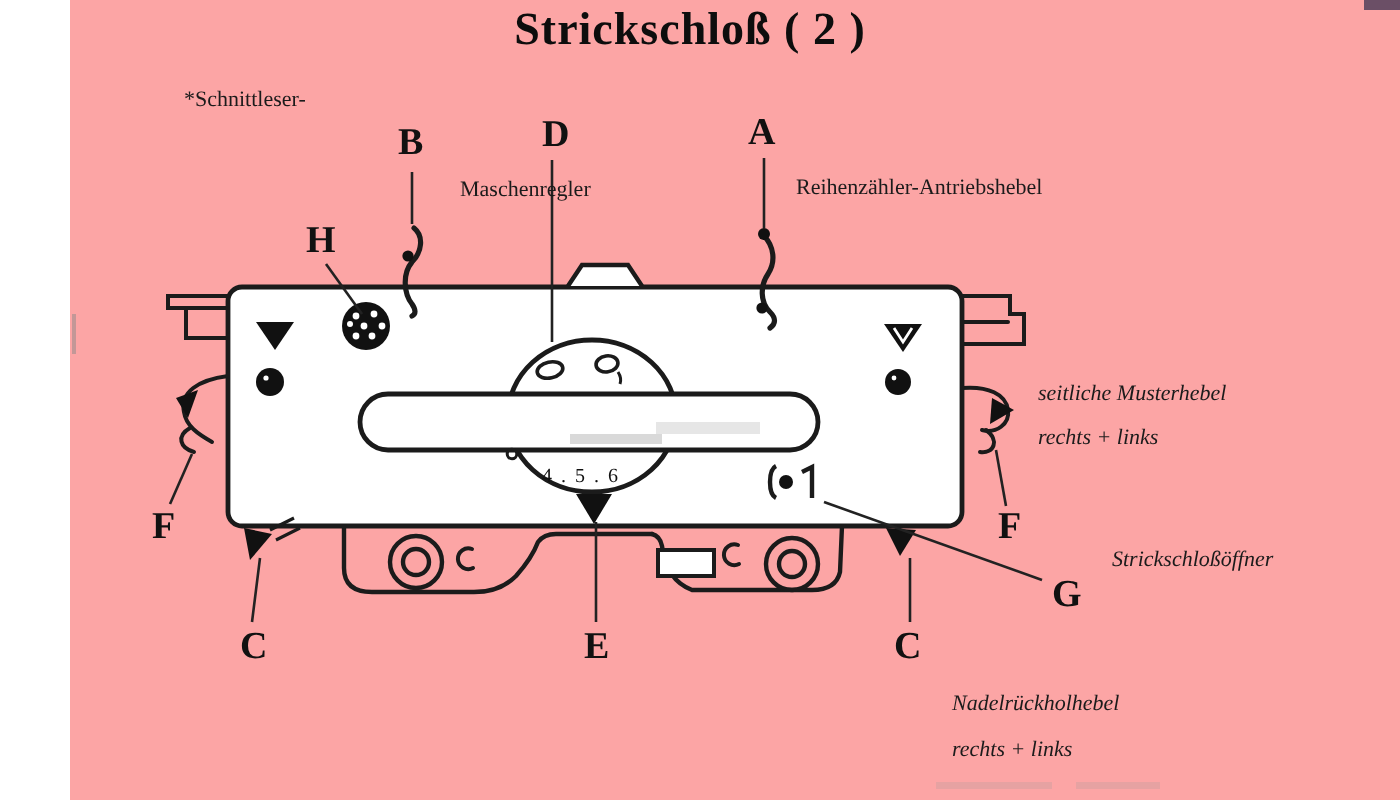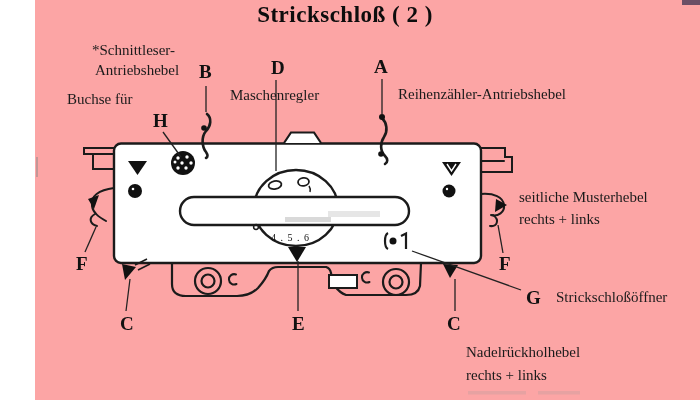--- a/index.html
+++ b/index.html
@@ -1,18 +1,18 @@
 <!DOCTYPE html>
 <html><head>
 <meta charset="utf-8">
 <style>
   html,body{margin:0;padding:0;background:#ffffff;overflow:hidden;}
   #stage{position:relative;width:700px;height:400px;background:#fca5a5;
          font-family:"Liberation Serif","DejaVu Serif",serif;color:#151515;margin-left:35px;}
-  .lbl{position:absolute;font-size:15px;line-height:20px;white-space:nowrap;color:#1b1b1b;}
+  .lbl{position:absolute;font-size:11px;line-height:20px;white-space:nowrap;color:#1b1b1b;}
   .lbl span{display:block;}
   .letter{position:absolute;font-size:19px;font-weight:bold;color:#111;white-space:nowrap;}
   #title{position:absolute;left:170px;top:2px;width:280px;text-align:center;
          font-size:23px;font-weight:bold;letter-spacing:.5px;color:#0d0d0d;}
   #corner-bar{position:absolute;left:647px;top:0;width:53px;height:5px;background:#6b4f66;}
   svg{position:absolute;left:0;top:0;}
 </style>
 </head>
 <body>
 
@@ -113,40 +113,38 @@
       <path d="M468,253 L463,225"></path>
       <path d="M91,311 L95,279"></path>
       <path d="M420,311 L420,279"></path>
       <path d="M263,311 V261"></path>
       <path d="M377,251 L486,290"></path>
     </g>
   </svg>
 
   <div class="lbl" style="left:57px;top:40px;">
     <span>*Schnittleser-</span>
-    <span style="padding-left:3px;">Antriebshebel</span>
   </div>
 
   <div class="lbl" style="left:32px;top:89px;line-height:21px;">
-    <span>Buchse für</span>
   </div>
 
   <div class="lbl" style="left:363px;top:84px;">Reihenzähler-Antriebshebel</div>
 
   <div class="lbl" style="left:195px;top:85px;">Maschenregler</div>
 
-  <div class="lbl" style="left:484px;top:186px;line-height:22px;">
+  <div class="lbl" style="left:484px;top:186px;line-height:22px;font-style:italic;">
     <span>seitliche Musterhebel</span>
     <span>rechts + links</span>
   </div>
 
-  <div class="lbl" style="left:521px;top:287px;">Strickschloßöffner</div>
+  <div class="lbl" style="left:521px;top:270px;font-style:italic;">Strickschloßöffner</div>
 
 
-  <div class="lbl" style="left:431px;top:341px;line-height:23px;">
+  <div class="lbl" style="left:441px;top:341px;line-height:23px;font-style:italic;">
     <span>Nadelrückholhebel</span>
     <span>rechts + links</span>
   </div>
 
   <div class="letter" style="left:339px;top:56px;">A</div>
   <div class="letter" style="left:164px;top:61px;">B</div>
   <div class="letter" style="left:236px;top:57px;">D</div>
   <div class="letter" style="left:118px;top:110px;">H</div>
   <div class="letter" style="left:41px;top:253px;">F</div>
   <div class="letter" style="left:464px;top:253px;">F</div>

